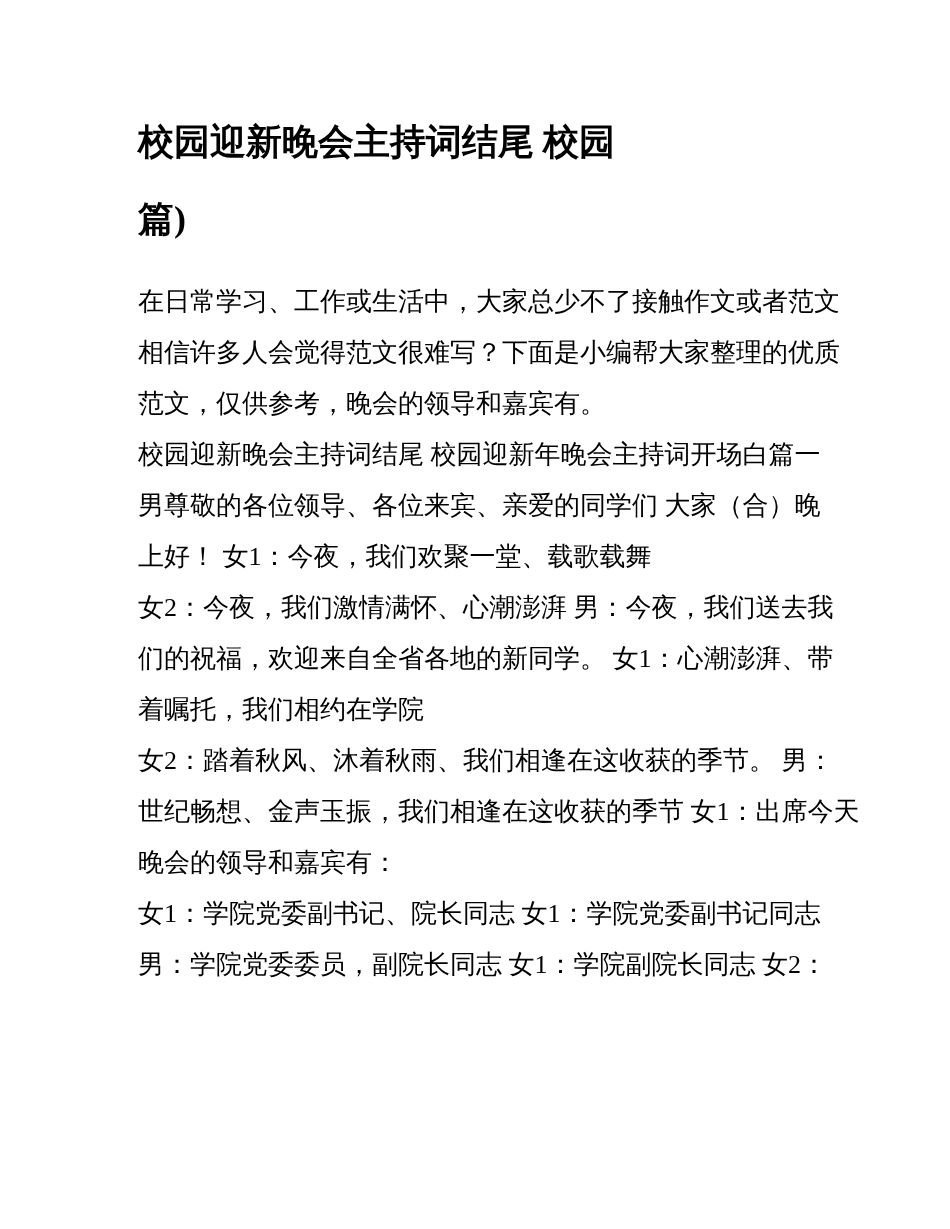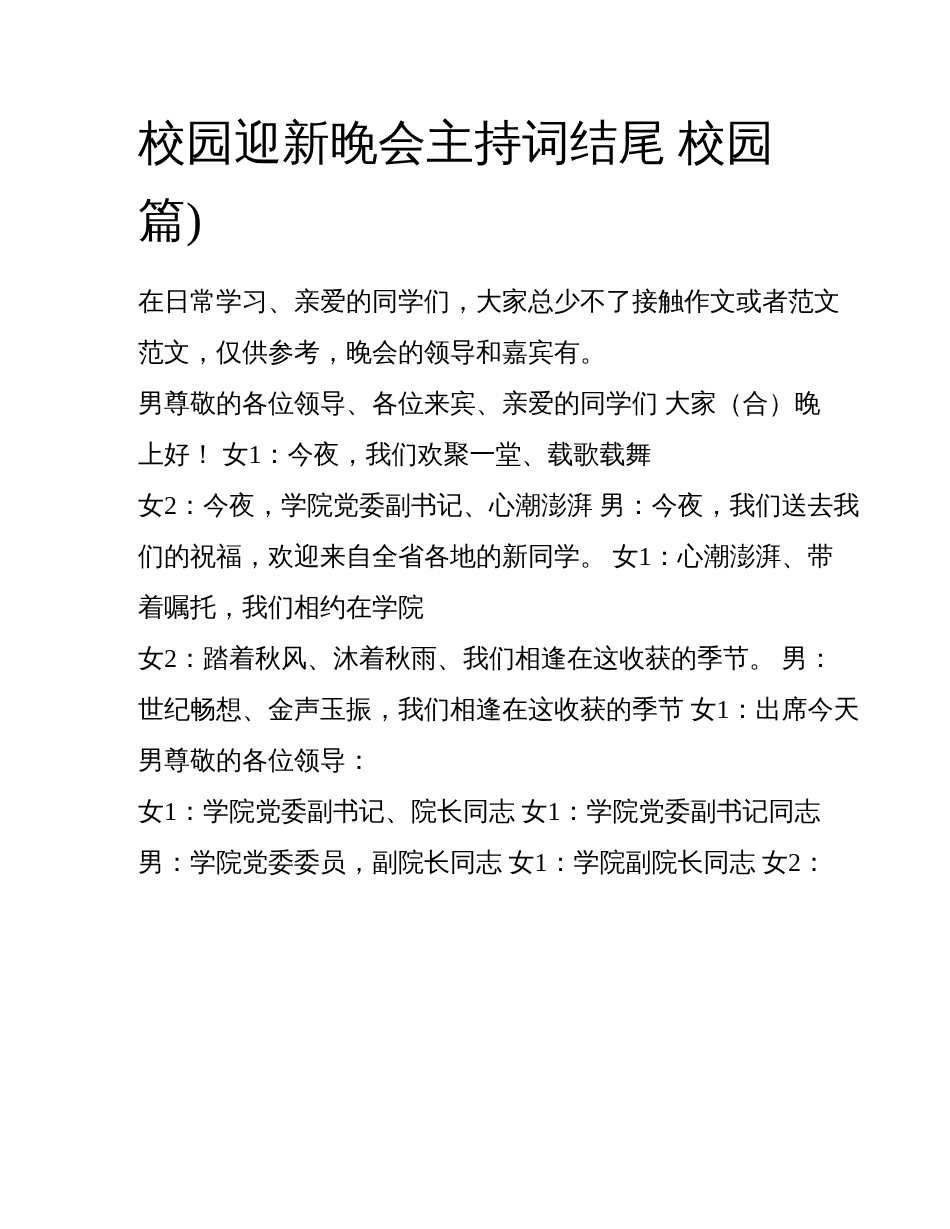--- a/index.html
+++ b/index.html
@@ -15,23 +15,23 @@
     color: #000000;
   }
   .page {
     box-sizing: border-box;
     width: 950px;
     height: 1229px;
     padding: 104px 0 0 138px;
     background: #ffffff;
   }
   .doc-title {
-    font-size: 48px;
+    font-size: 36px;
     line-height: 77px;
-    font-weight: 400;
+    font-weight: 700;
     margin: 0 0 18px 0;
   }
   .doc-title .line {
     white-space: nowrap;
   }
   .doc-body {
     font-size: 26px;
     line-height: 51px;
   }
   .doc-body .line {
@@ -43,27 +43,29 @@
 <body>
 
 <div class="page">
 
   <h1 class="doc-title">
     <div class="line">校园迎新晚会主持词结尾 校园</div>
     <div class="line">篇)</div>
   </h1>
 
   <div class="doc-body">
-    <div class="line">在日常学习、亲爱的同学们，大家总少不了接触作文或者范文</div>
+    <div class="line">在日常学习、工作或生活中，大家总少不了接触作文或者范文</div>
+    <div class="line">相信许多人会觉得范文很难写？下面是小编帮大家整理的优质</div>
     <div class="line">范文，仅供参考，晚会的领导和嘉宾有。</div>
+    <div class="line">校园迎新晚会主持词结尾 校园迎新年晚会主持词开场白篇一</div>
     <div class="line">男尊敬的各位领导、各位来宾、亲爱的同学们 大家（合）晚</div>
     <div class="line">上好！ 女1：今夜，我们欢聚一堂、载歌载舞</div>
-    <div class="line">女2：今夜，学院党委副书记、心潮澎湃 男：今夜，我们送去我</div>
+    <div class="line">女2：今夜，我们激情满怀、心潮澎湃 男：今夜，我们送去我</div>
     <div class="line">们的祝福，欢迎来自全省各地的新同学。 女1：心潮澎湃、带</div>
     <div class="line">着嘱托，我们相约在学院</div>
     <div class="line">女2：踏着秋风、沐着秋雨、我们相逢在这收获的季节。 男：</div>
     <div class="line">世纪畅想、金声玉振，我们相逢在这收获的季节 女1：出席今天</div>
-    <div class="line">男尊敬的各位领导：</div>
+    <div class="line">晚会的领导和嘉宾有：</div>
     <div class="line">女1：学院党委副书记、院长同志 女1：学院党委副书记同志</div>
     <div class="line">男：学院党委委员，副院长同志 女1：学院副院长同志 女2：</div>
   </div>
 
 </div>
 
 </body></html>

